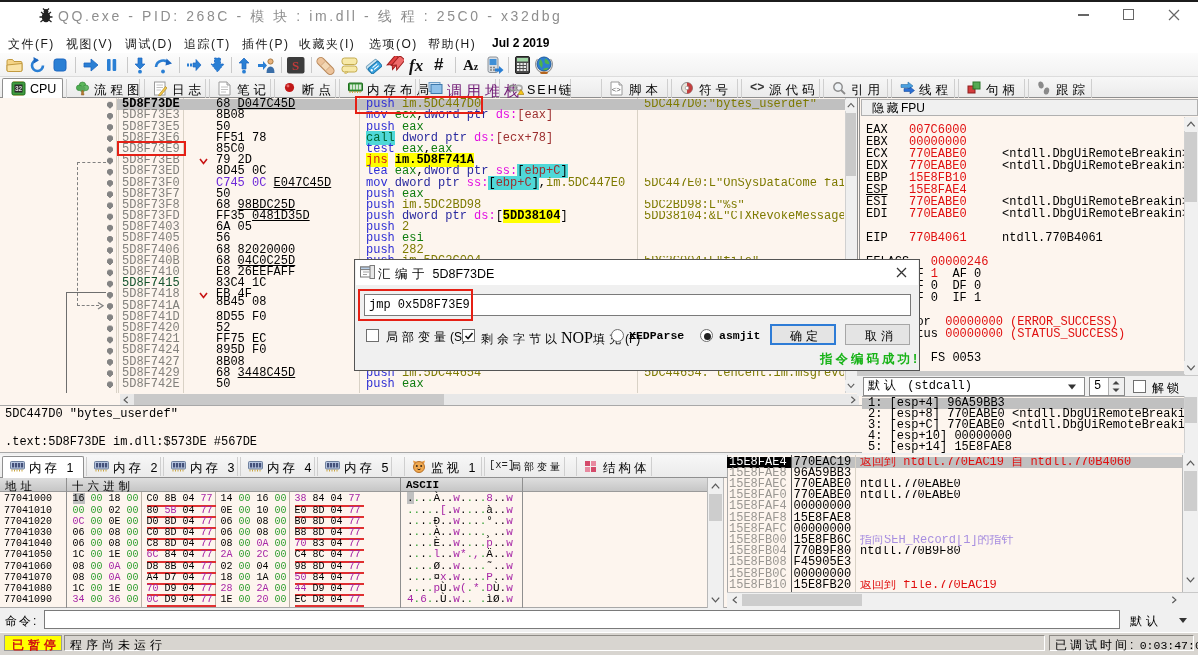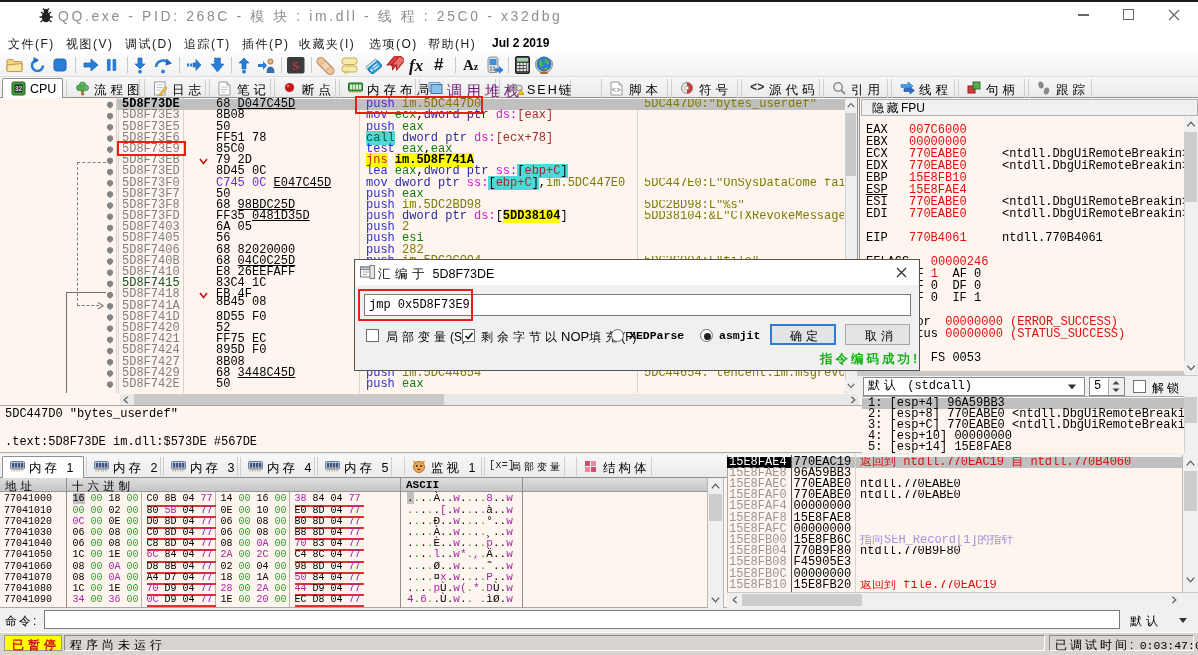--- a/index.html
+++ b/index.html
@@ -688,21 +688,21 @@
   </svg>
 <div class="abs" style="left:364px;top:294px;width:547px;height:22px;background:#fff;border:1px solid #7a7a7a;z-index:41"></div>
 <div class="m" style="left:369px;top:299.5px;z-index:42;font-size:12px">jmp 0x5D8F73E9</div>
 <div class="abs" style="left:358px;top:289px;width:115px;height:32px;border:2.5px solid #e52015;z-index:45"></div>
 <div class="abs" style="left:366px;top:329px;width:13px;height:13px;background:#fff;border:1px solid #6e6e6e;z-index:42"></div>
 <div class="s" style="left:386px;top:329px;z-index:42"><span style="letter-spacing:4px">局部变量</span>(S)</div>
 <div class="abs" style="left:462px;top:329px;width:13px;height:13px;background:#fff;border:1px solid #6e6e6e;z-index:42"></div>
 <svg class="abs" style="left:463.5px;top:330.5px;z-index:43" width="10" height="10" viewBox="0 0 10 10">
     <path d="M1.5 5 L4 7.5 L8.5 2" fill="none" stroke="#111" stroke-width="1.6"></path>
   </svg>
-<div class="s" style="left:481px;top:329px;z-index:42"><span style="letter-spacing:4px">剩余字节以</span><span style="font-family:Liberation Sans, sans-serif;font-size:13px">NOP</span><span style="letter-spacing:4px">填充</span>(F)</div>
+<div class="s" style="left:481px;top:329px;z-index:42"><span style="letter-spacing:4px">剩余字节以</span><span style="font-family:Liberation Serif, serif;font-size:16px">NOP</span><span style="letter-spacing:4px">填充</span>(F)</div>
 <div class="abs" style="left:611px;top:329px;width:13px;height:13px;background:#fff;border:1px solid #6e6e6e;border-radius:50%;z-index:42"></div>
 <div class="s" style="left:629px;top:329px;z-index:42;font-family:'Liberation Mono',monospace;font-size:11.5px;font-weight:bold">XEDParse</div>
 <div class="abs" style="left:700px;top:329px;width:13px;height:13px;background:#fff;border:1px solid #6e6e6e;border-radius:50%;z-index:42"></div>
 <div class="abs" style="left:703.5px;top:332.5px;width:7px;height:7px;background:#222;border-radius:50%;z-index:43"></div>
 <div class="s" style="left:719px;top:329px;z-index:42;font-family:'Liberation Mono',monospace;font-size:11.5px;font-weight:bold">asmjit</div>
 <div class="abs" style="left:770px;top:324px;width:66px;height:21px;background:#e4e4e4;border:2px solid #2e7cd6;z-index:42"></div>
 <div class="s" style="left:790px;top:328px;z-index:43"><span style="letter-spacing:4px">确定</span></div>
 <div class="abs" style="left:845px;top:324px;width:65px;height:21px;background:#e4e4e4;border:1px solid #a6a6a6;z-index:42"></div>
 <div class="s" style="left:865px;top:328px;z-index:43"><span style="letter-spacing:4px">取消</span></div>
 <div class="s" style="left:820px;top:351px;color:#17b317;font-weight:bold;font-size:12.5px;z-index:42"><span style="letter-spacing:3px">指令编码成功</span>!</div>

